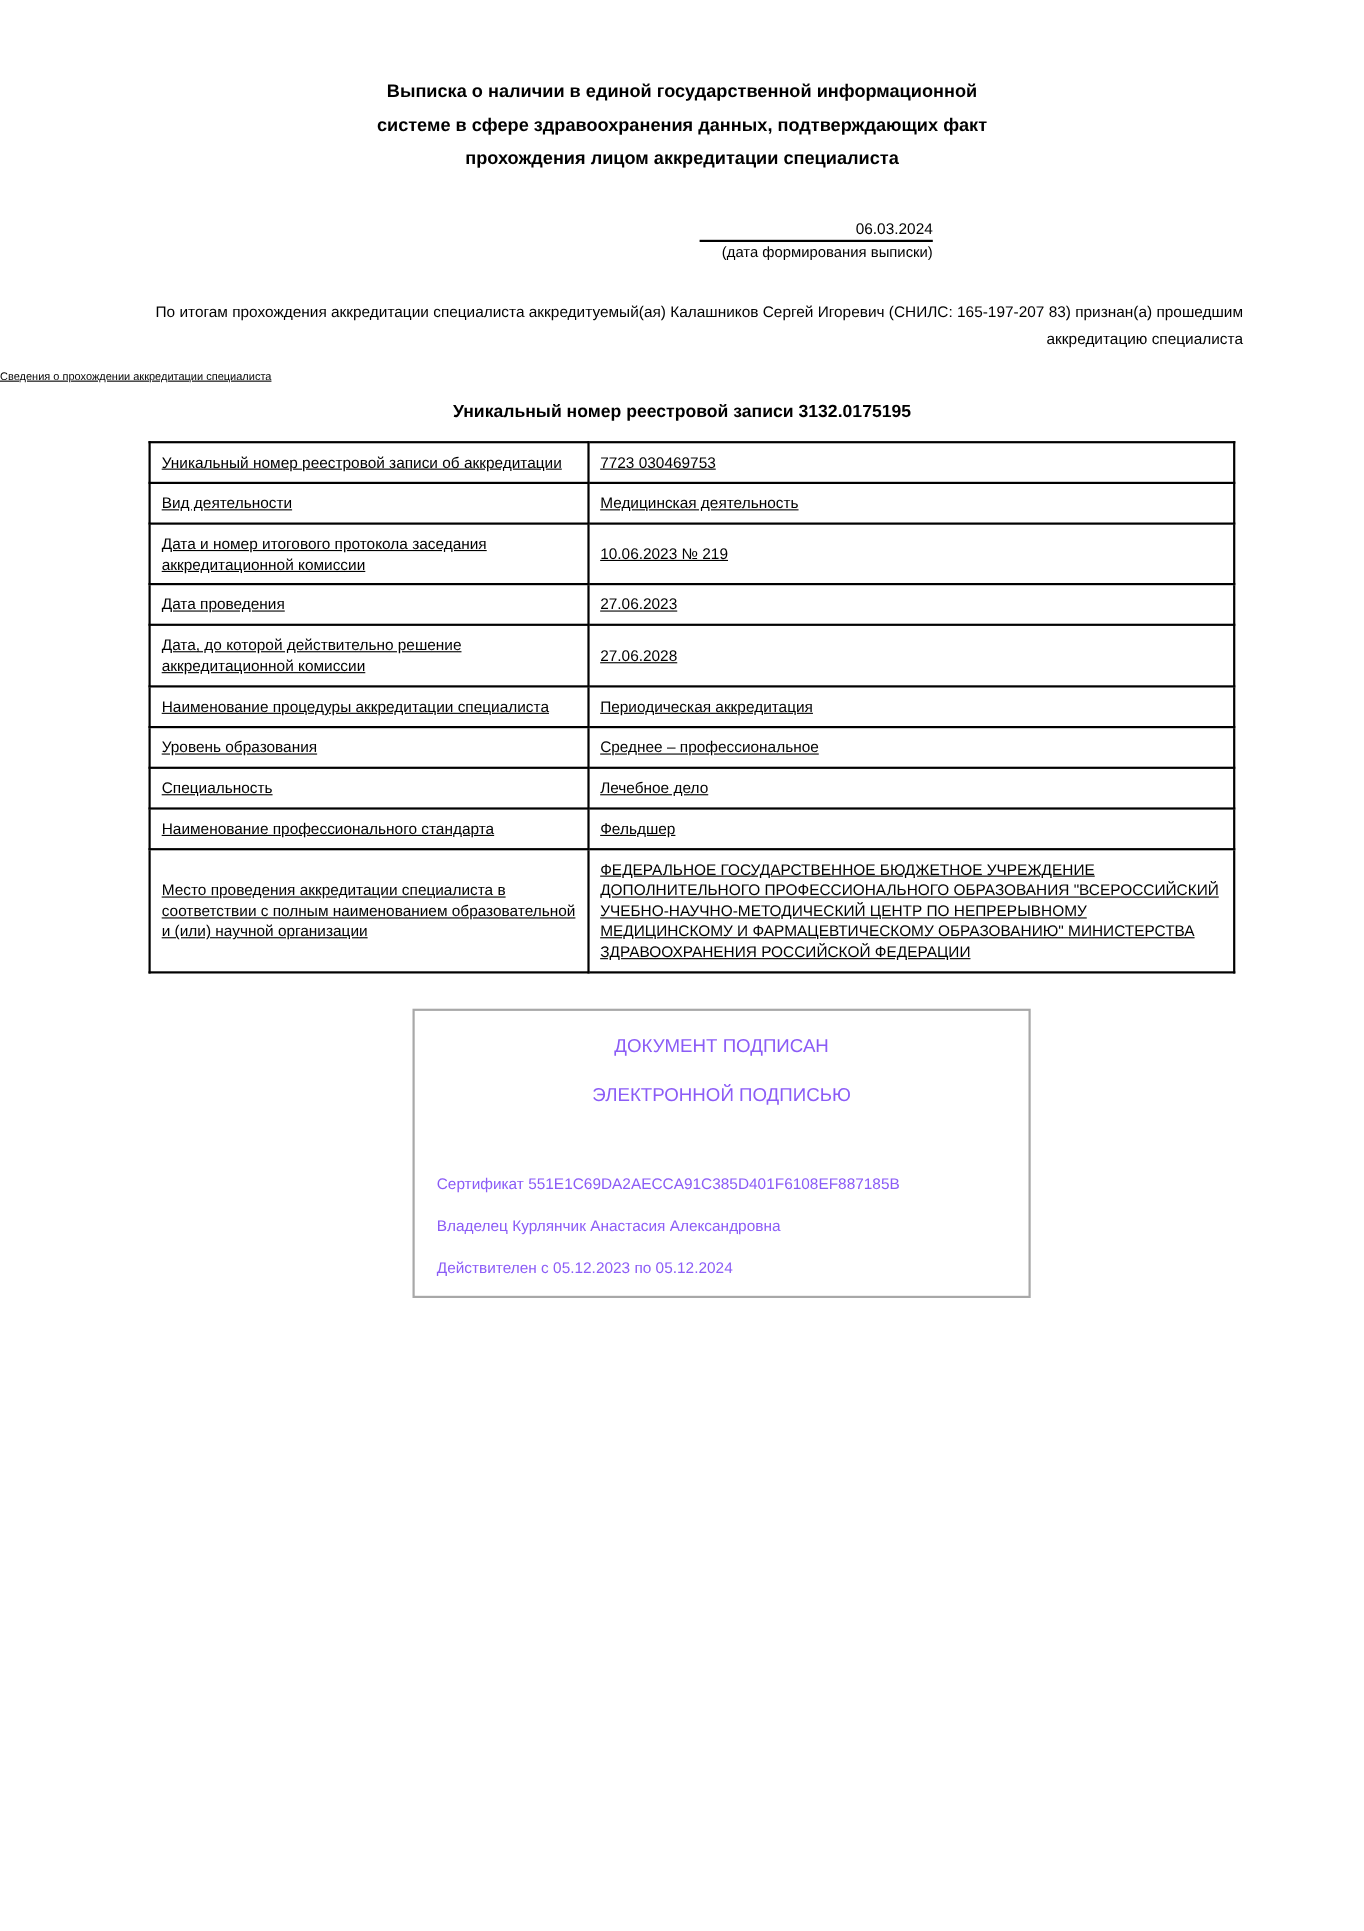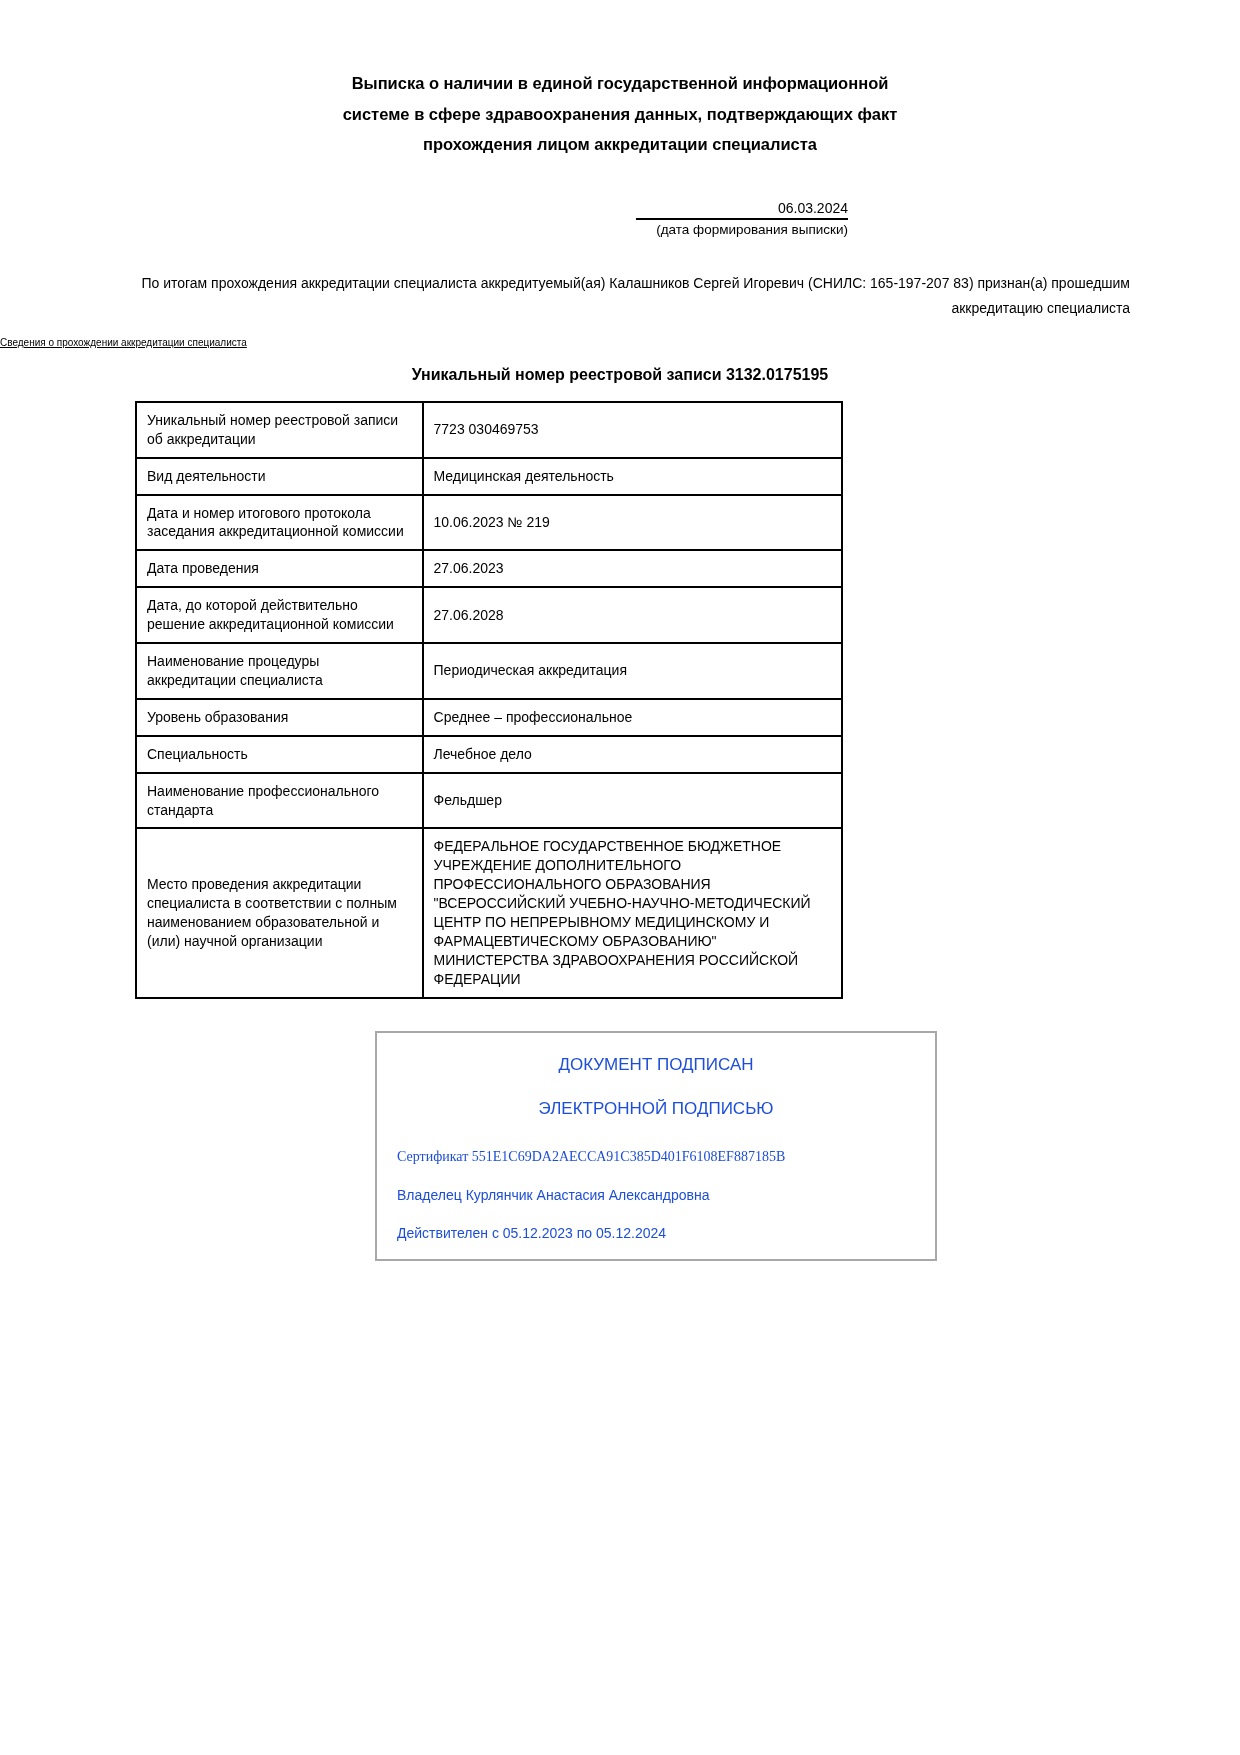--- a/index.html
+++ b/index.html
@@ -50,54 +50,55 @@
     text-decoration:underline;
   }
   .registry-heading{
     margin-top:18px;
     text-align:center;
     font-size:16px;
     font-weight:bold;
   }
   table.acc{
     margin:17px 0 0 135px;
-    width:708px;
+    width:988px;
     border-collapse:collapse;
     table-layout:fixed;
+    text-decoration:underline;
   }
   table.acc td{
     border:2px solid #000;
     font-size:14px;
     line-height:1.35;
     padding:8px 10px;
     vertical-align:middle;
     word-wrap:break-word;
   }
   td.col-label{width:40%;}
   td.col-value{width:60%;}
   .sig-box{
     box-sizing:border-box;
     width:562px;
     margin:32px 0 0 375px;
     border:2px solid #a8a8a8;
-    color:#1d4ed8;
+    color:#8b5cf6;
     padding:14px 0 18px 0;
   }
   .sig-head{
     text-align:center;
     font-size:17px;
     line-height:1.2;
     margin-top:8px;
   }
   .sig-head.second{margin-top:24px;}
   .sig-line{
     font-size:14px;
     margin:22px 0 0 20px;
   }
-  .sig-line.first{margin-top:30px;font-family:Liberation Serif, serif;}
+  .sig-line.first{margin-top:62px;}
 </style>
 </head>
 <body>
 
 <div class="page">
 
   <div class="title">
     <div>Выписка о наличии в единой государственной информационной</div>
     <div>системе в сфере здравоохранения данных, подтверждающих факт</div>
     <div>прохождения лицом аккредитации специалиста</div>

